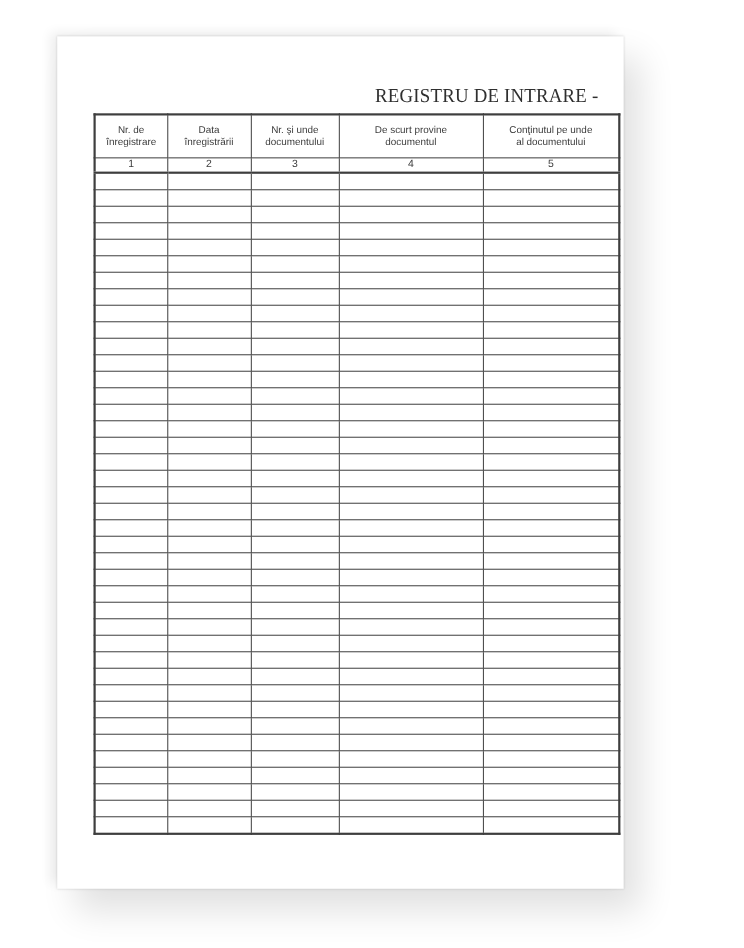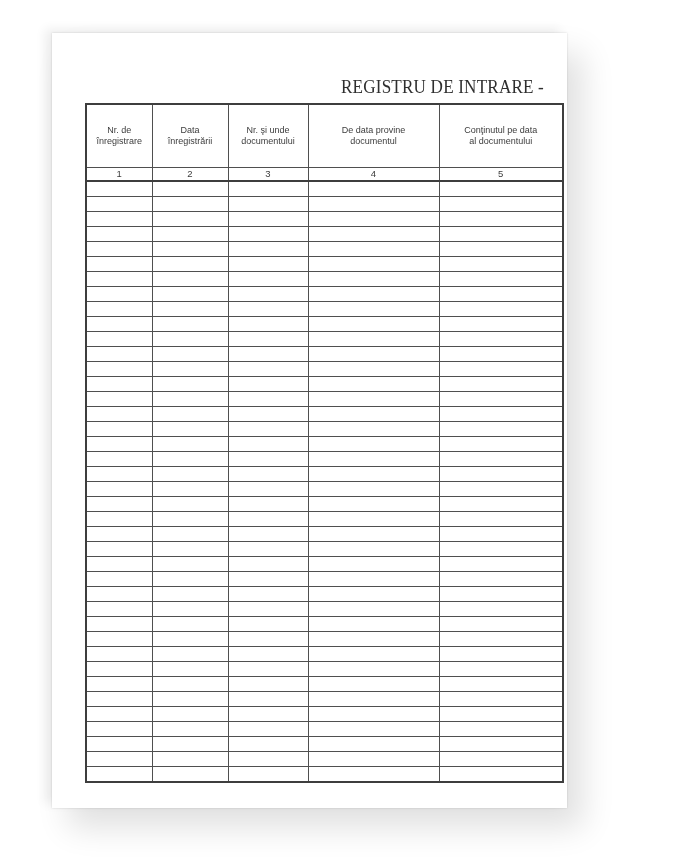--- a/index.html
+++ b/index.html
@@ -54,21 +54,21 @@
     border: 1px solid #4f4f4f;
   }
   .register-table thead th {
     height: 36px;
     font-weight: normal;
     font-size: 9px;
     line-height: 11px;
     text-align: center;
     vertical-align: middle;
     white-space: pre-line;
-    padding: 13px 2px;
+    padding: 1px 2px;
     color: #3c3c3c;
   }
   .register-table tr.num-row td {
     height: 12px;
     padding: 0;
     font-size: 9.5px;
     line-height: 12px;
     text-align: center;
     border-bottom: 2px solid #3e3e3e;
     color: #3c3c3c;
@@ -94,23 +94,23 @@
       <col style="width:124px">
     </colgroup>
     <thead>
       <tr>
         <th>Nr. de
 înregistrare</th>
         <th>Data
 înregistrării</th>
         <th>Nr. şi unde
 documentului</th>
-        <th>De data provine
+        <th>De scurt provine
 documentul</th>
-        <th>Conţinutul pe data
+        <th>Conţinutul pe unde
 al documentului</th>
       </tr>
       <tr class="num-row">
         <td>1</td>
         <td>2</td>
         <td>3</td>
         <td>4</td>
         <td>5</td>
       </tr>
     </thead>

